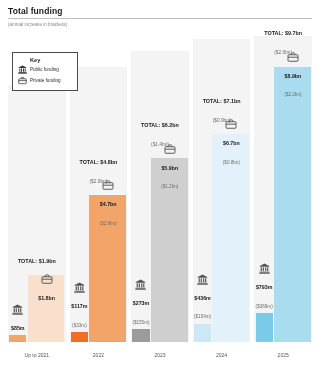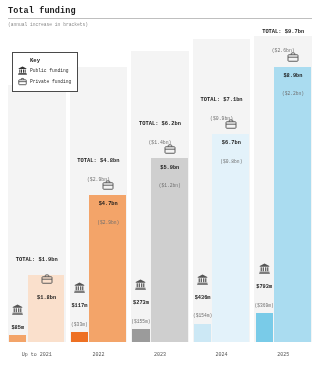--- a/index.html
+++ b/index.html
@@ -2,21 +2,21 @@
 <html><head>
 <meta charset="utf-8">
 <style>
   * { box-sizing: border-box; margin: 0; padding: 0; }
   html, body {
     width: 320px; height: 374px;
     background: #ffffff;
     font-family: "Liberation Sans", sans-serif;
     overflow: hidden;
   }
-  #root { position: relative; width: 320px; height: 374px; font-family: Liberation Mono, monospace; }
+  #root { position: relative; width: 320px; height: 374px; }
 
   
   .title {
     position: absolute; left: 8px; top: 6px;
     font-size: 8.5px; font-weight: bold; color: #1b1b1b;
     letter-spacing: .1px;
   }
   .rule {
     position: absolute; left: 8px; top: 18px;
     width: 304px; height: 1.4px; background: #bfbfbf;

